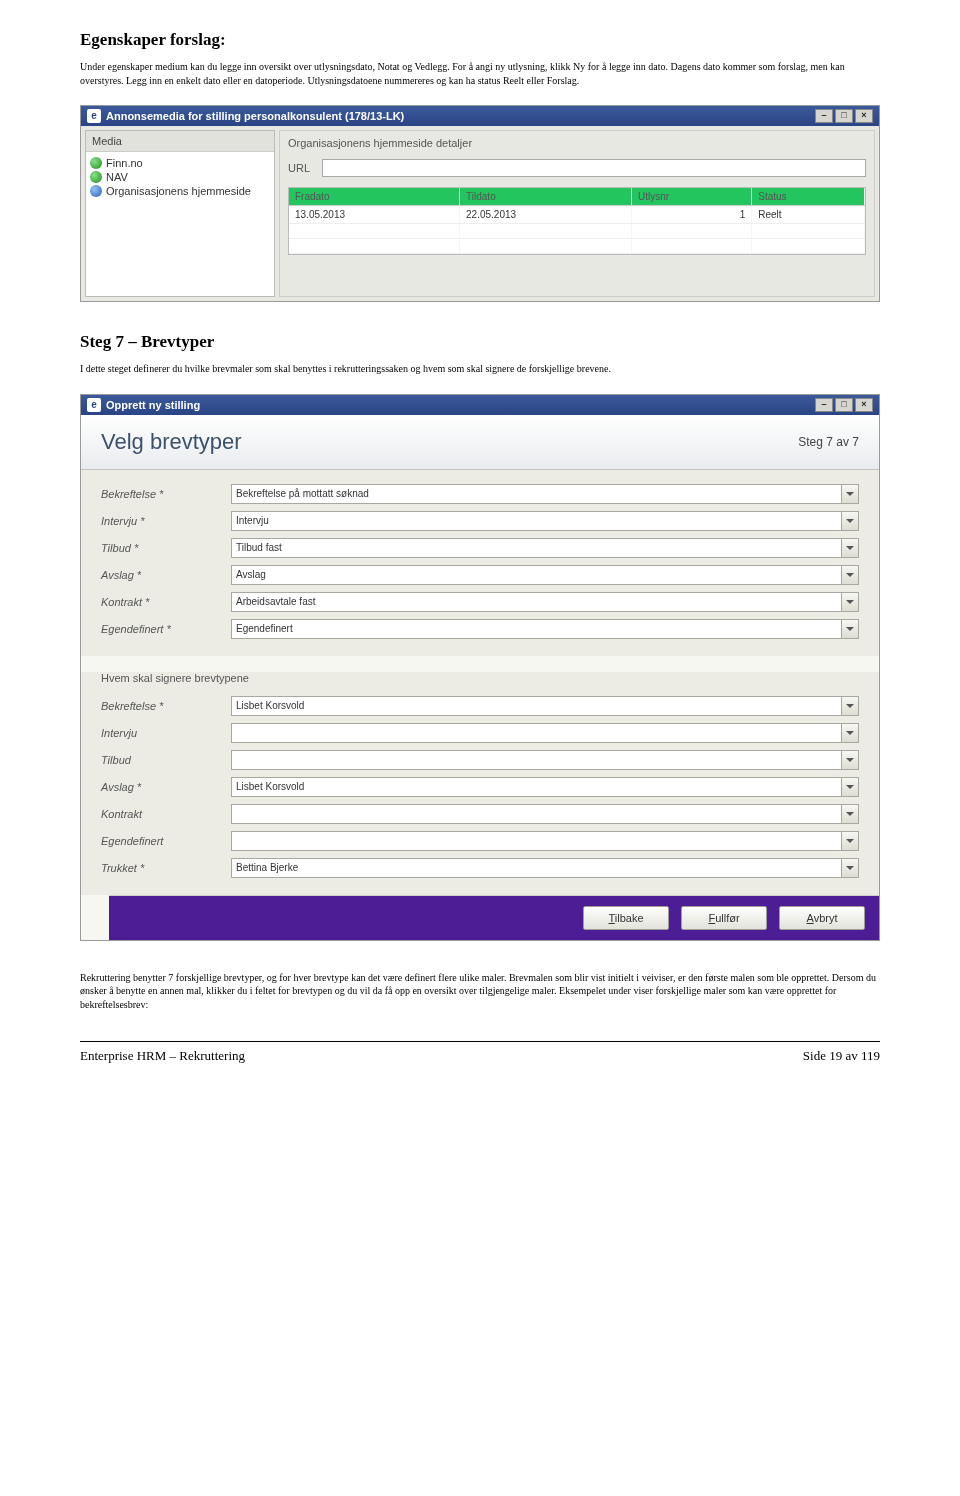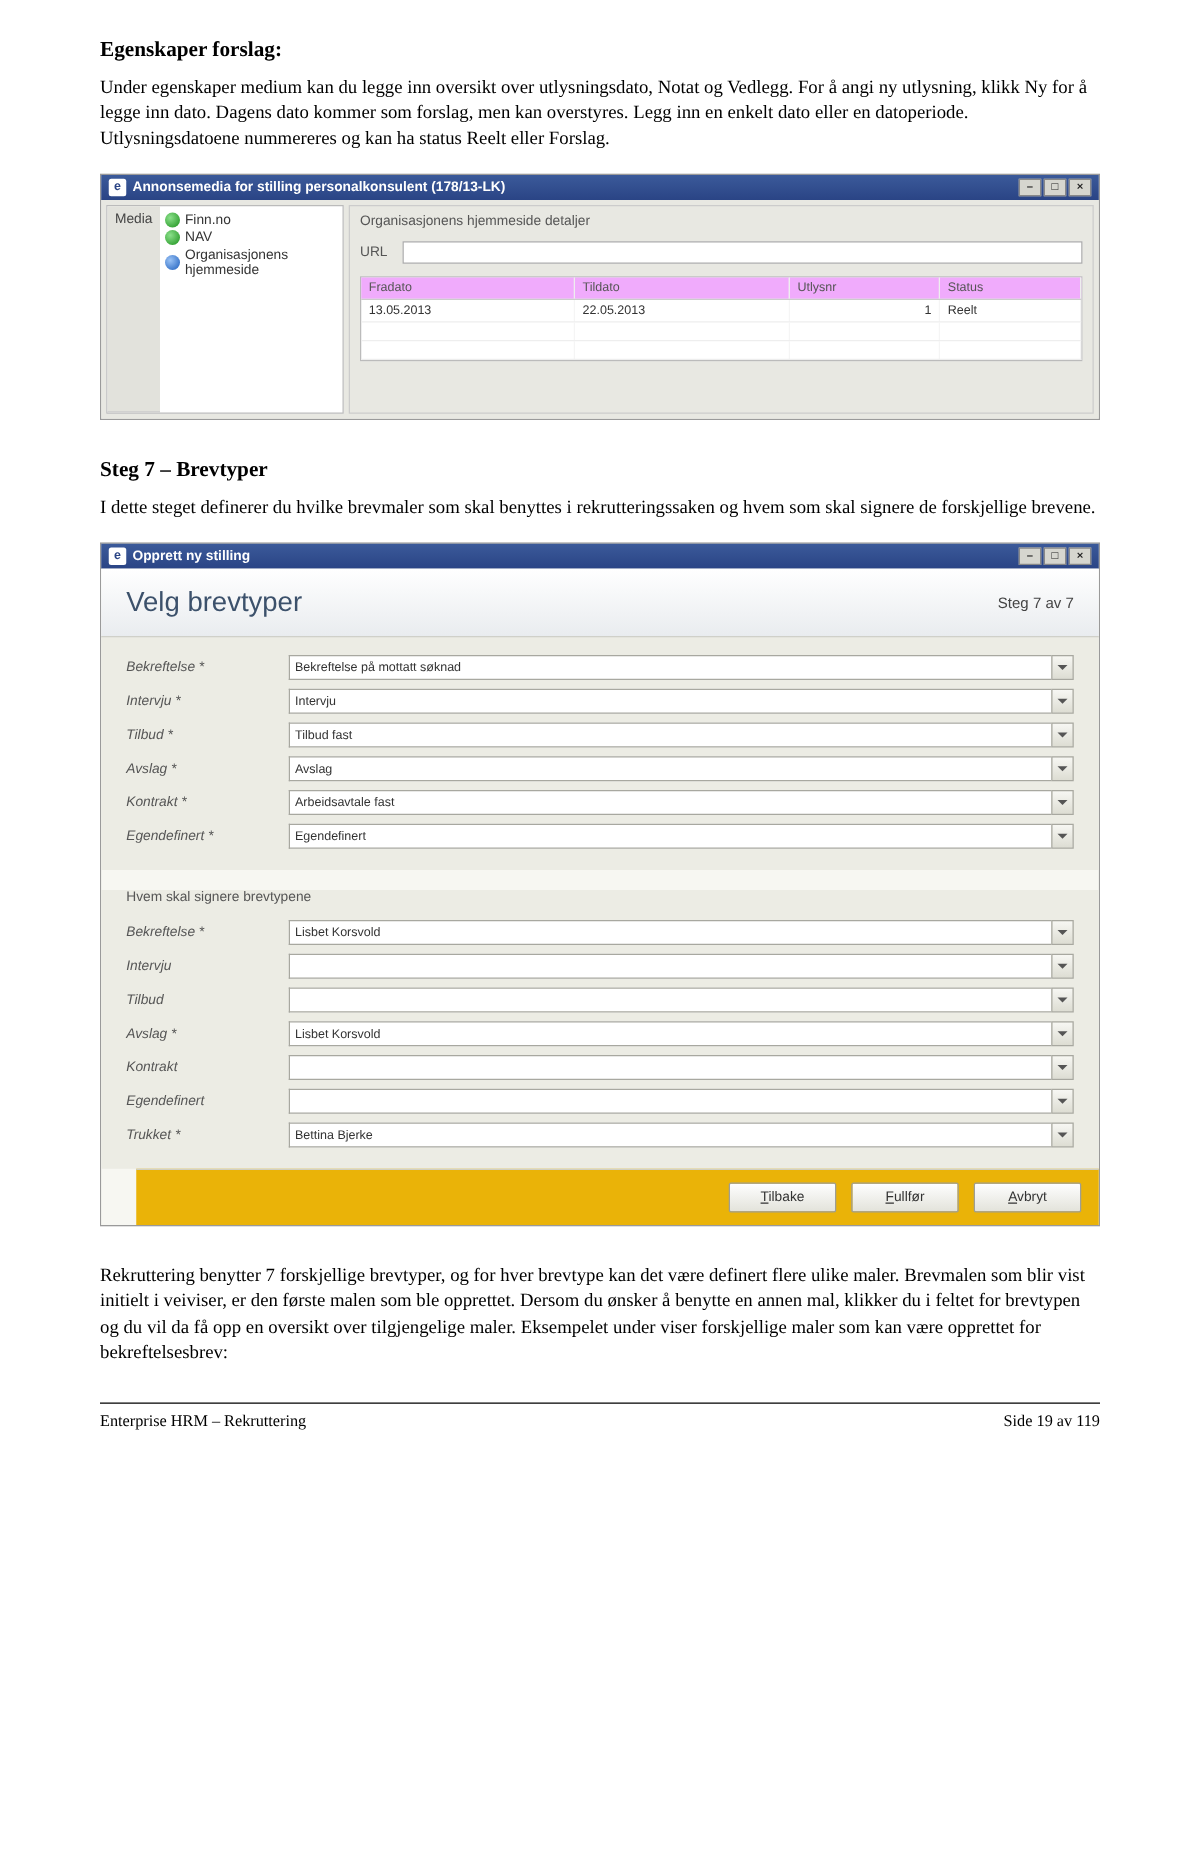--- a/index.html
+++ b/index.html
@@ -6,21 +6,21 @@
   body {
     font-family: "Times New Roman", Times, serif;
     background: #fff;
     width: 960px;
     margin: 0 auto;
     padding: 30px 80px 20px 80px;
     font-size: 15px;
     color: #000;
   }
   h2.doc-heading { font-size: 17px; font-weight: bold; margin-bottom: 10px; }
-  p.doc-paragraph { font-size: 15px; line-height: 1.35; margin-bottom: 18px; }
+  p.doc-paragraph { font-size: 10px; line-height: 1.35; margin-bottom: 18px; }
   .section-gap { margin-top: 30px; }
 
   .window {
     font-family: Tahoma, Arial, sans-serif;
     font-size: 11px;
     border: 1px solid #9a9a9a;
     background: #e8e8e2;
     color: #333;
     margin-bottom: 30px;
   }
@@ -43,21 +43,21 @@
   .win-controls { display: flex; gap: 2px; }
   .win-btn {
     width: 18px; height: 14px; background: #d6d6cf; border: 1px solid #888;
     font-size: 9px; line-height: 11px; text-align: center; color: #222;
   }
 
   
   .win1-body { display: flex; background: #e8e8e2; padding: 4px; height: 175px; }
   .media-panel {
     width: 190px; background: #fff; border: 1px solid #bbb; margin-right: 4px;
-    display: flex; 
+    display: flex; flex-direction: column;
   }
   .panel-header {
     font-size: 11px; color: #444; padding: 4px 6px; background: #e2e2dc;
     border-bottom: 1px solid #ccc;
   }
   .media-list { padding: 4px; }
   .media-item { display: flex; align-items: center; gap: 4px; padding: 1px 0; font-size: 11px; }
   .dot-icon {
     width: 12px; height: 12px; border-radius: 50%;
     background: radial-gradient(circle at 35% 35%, #8be08b, #1a8f1a);
@@ -78,21 +78,21 @@
     border: 1px solid #bbb; border-bottom: none;
     border-radius: 3px 3px 0 0; margin-right: 2px;
     background: #f0f0ea; color: #555;
   }
   .tab.active { background: #fff; color: #000; position: relative; top: 1px; }
   .grid { background: #fff; border: 1px solid #bbb; }
   .grid table { width: 100%; border-collapse: collapse; }
   .grid th {
     font-size: 10px; font-weight: normal; text-align: left;
     padding: 3px 6px; border-bottom: 1px solid #ccc; border-right: 1px solid #eee;
-    background: #f0abfc; color: #555;
+    background: #22c55e; color: #555;
   }
   .grid td {
     font-size: 10px; padding: 3px 6px; border-bottom: 1px solid #eee;
     border-right: 1px solid #f5f5f5;
   }
   .grid tr.empty td { height: 15px; }
 
   
   .win2-body { background: #f7f7f2; padding: 0; }
   .wizard-header {
@@ -125,21 +125,21 @@
   }
   .chevron-down {
     border-left: 4px solid transparent;
     border-right: 4px solid transparent;
     border-top: 4px solid #555;
   }
   .form-subheading {
     font-size: 11px; color: #555; margin: 16px 0 12px 0;
   }
   .button-bar {
-    padding: 10px 14px; background: #eab308; border-top: 1px solid #cfcfc5;
+    padding: 10px 14px; background: #4c1d95; border-top: 1px solid #cfcfc5;
     display: flex; justify-content: flex-end; gap: 12px; margin-left: 28px;
   }
   .btn3d {
     min-width: 86px; height: 24px; padding: 0 14px;
     background: linear-gradient(#fefefe, #e3e3db);
     border: 1px solid #9e9e94; border-radius: 2px;
     font-size: 11px; color: #333;
     display: flex; align-items: center; justify-content: center;
   }
   .btn3d .underline { text-decoration: underline; }

